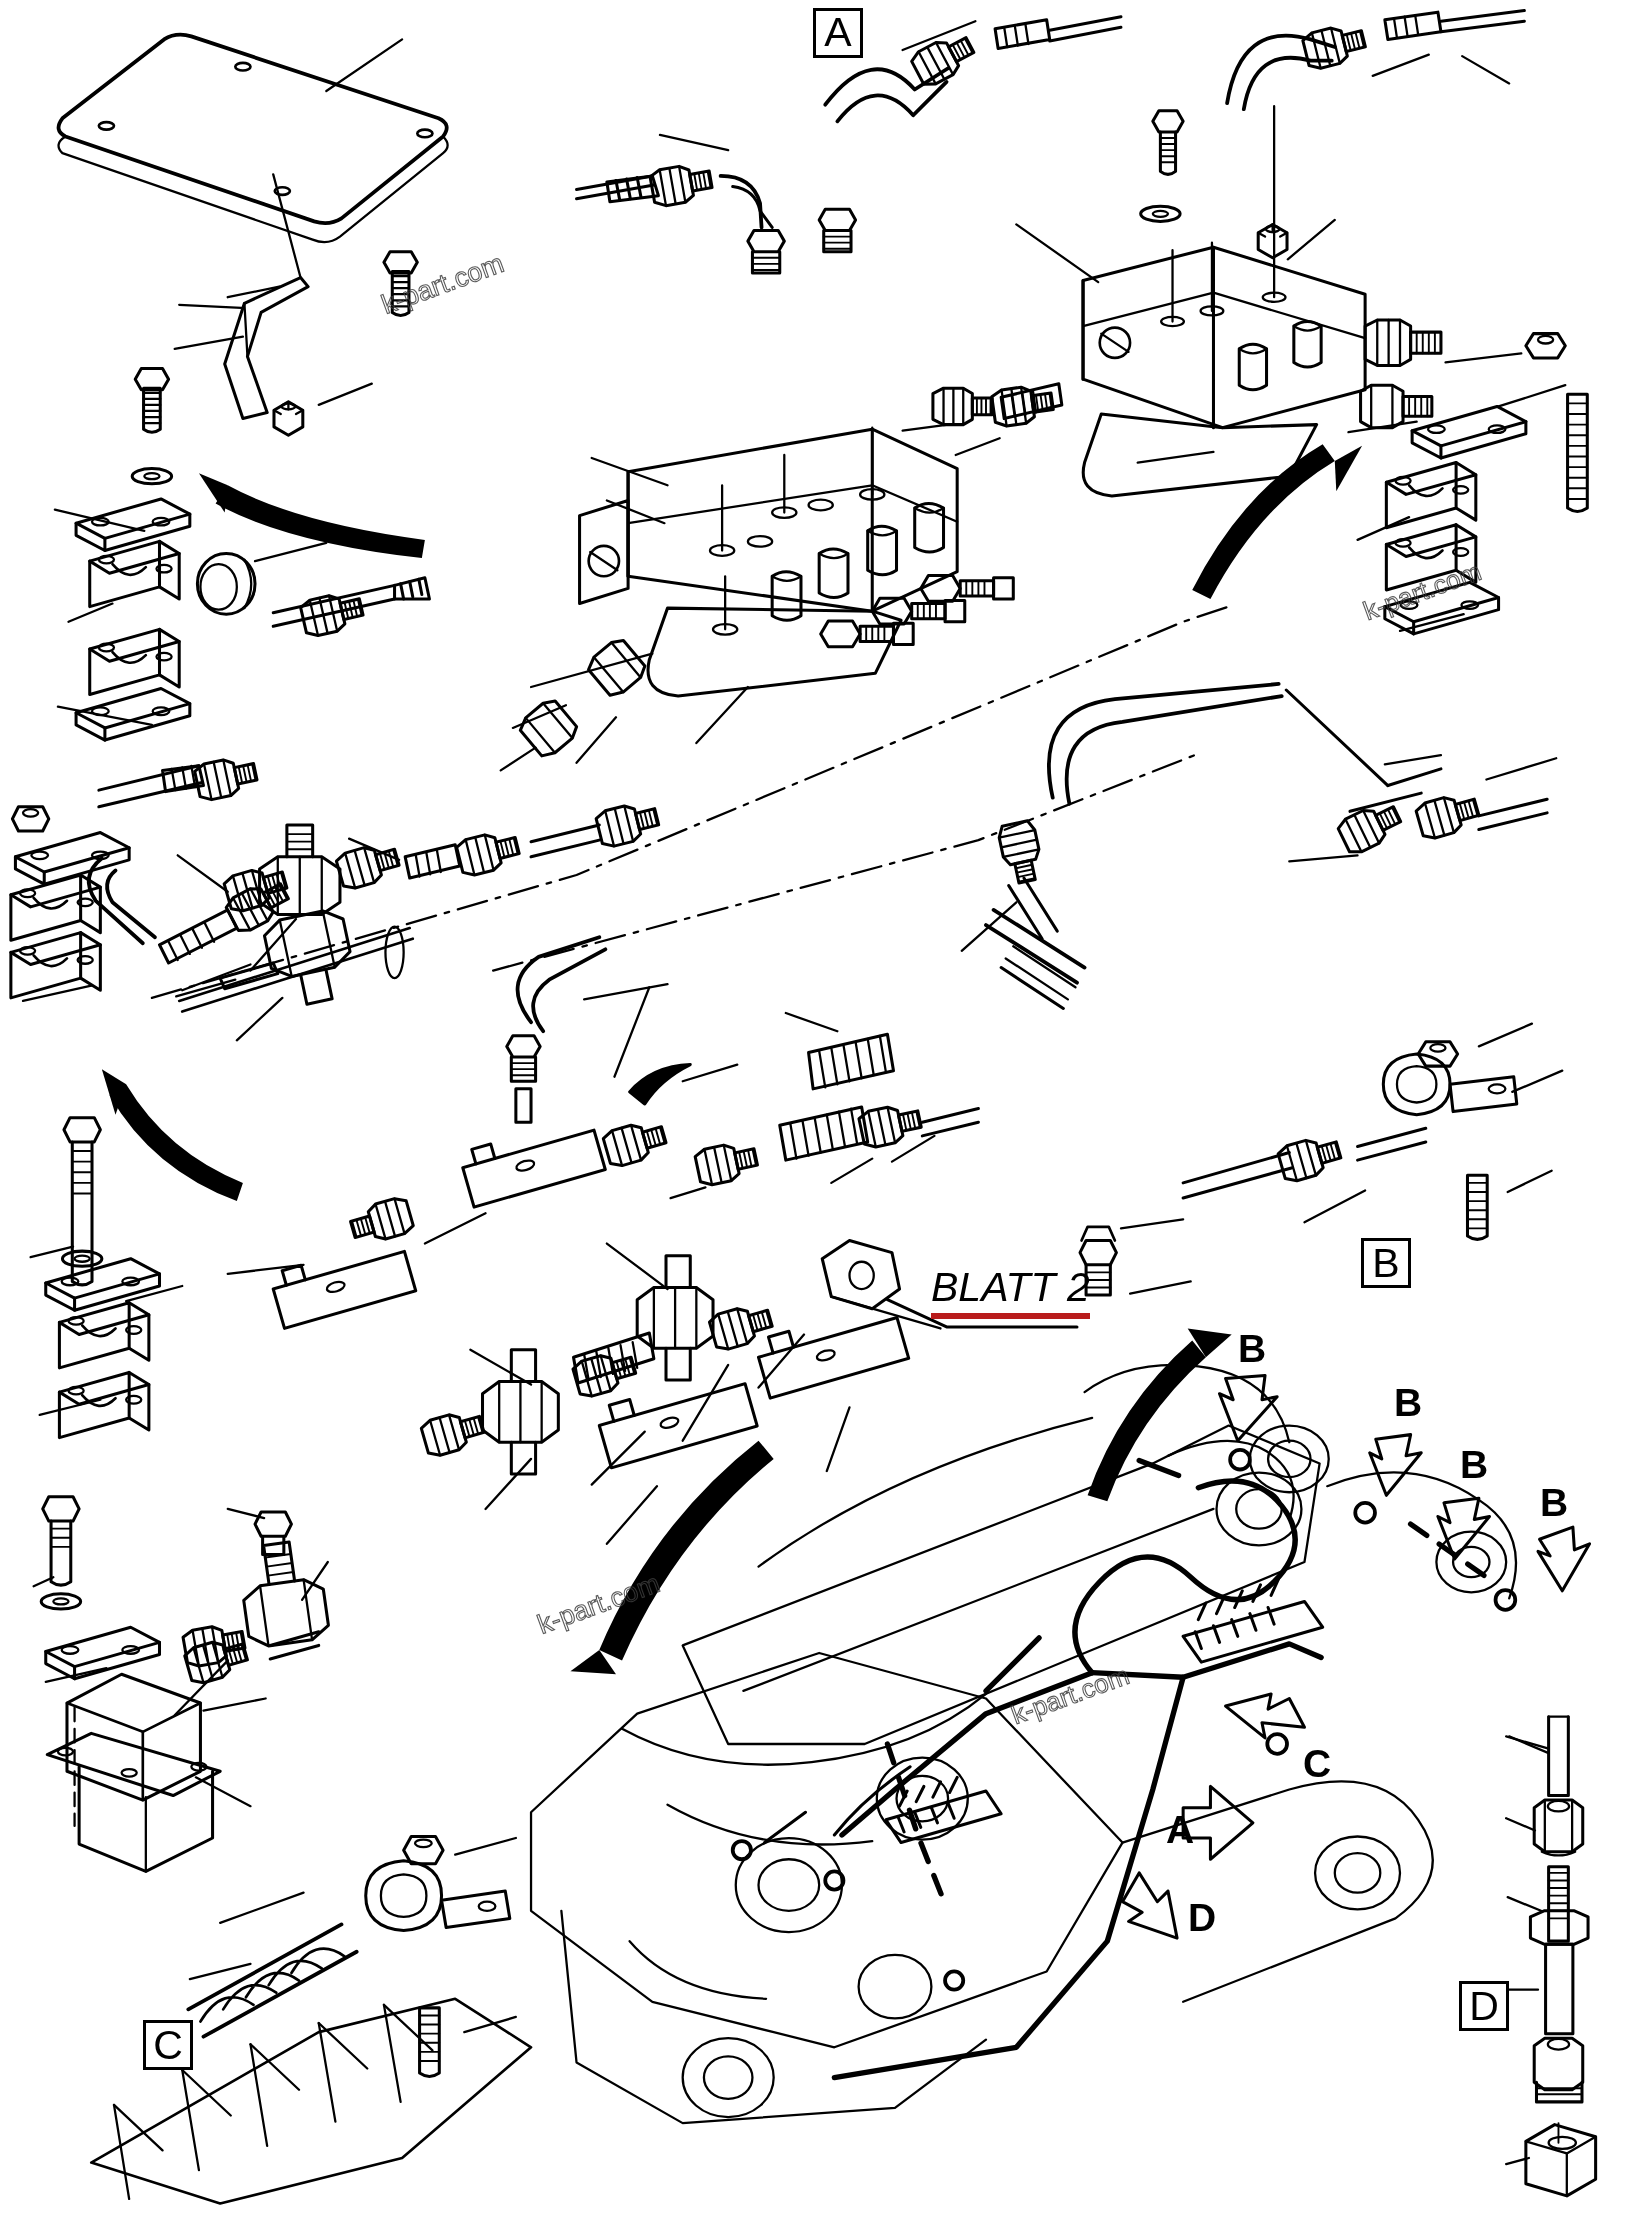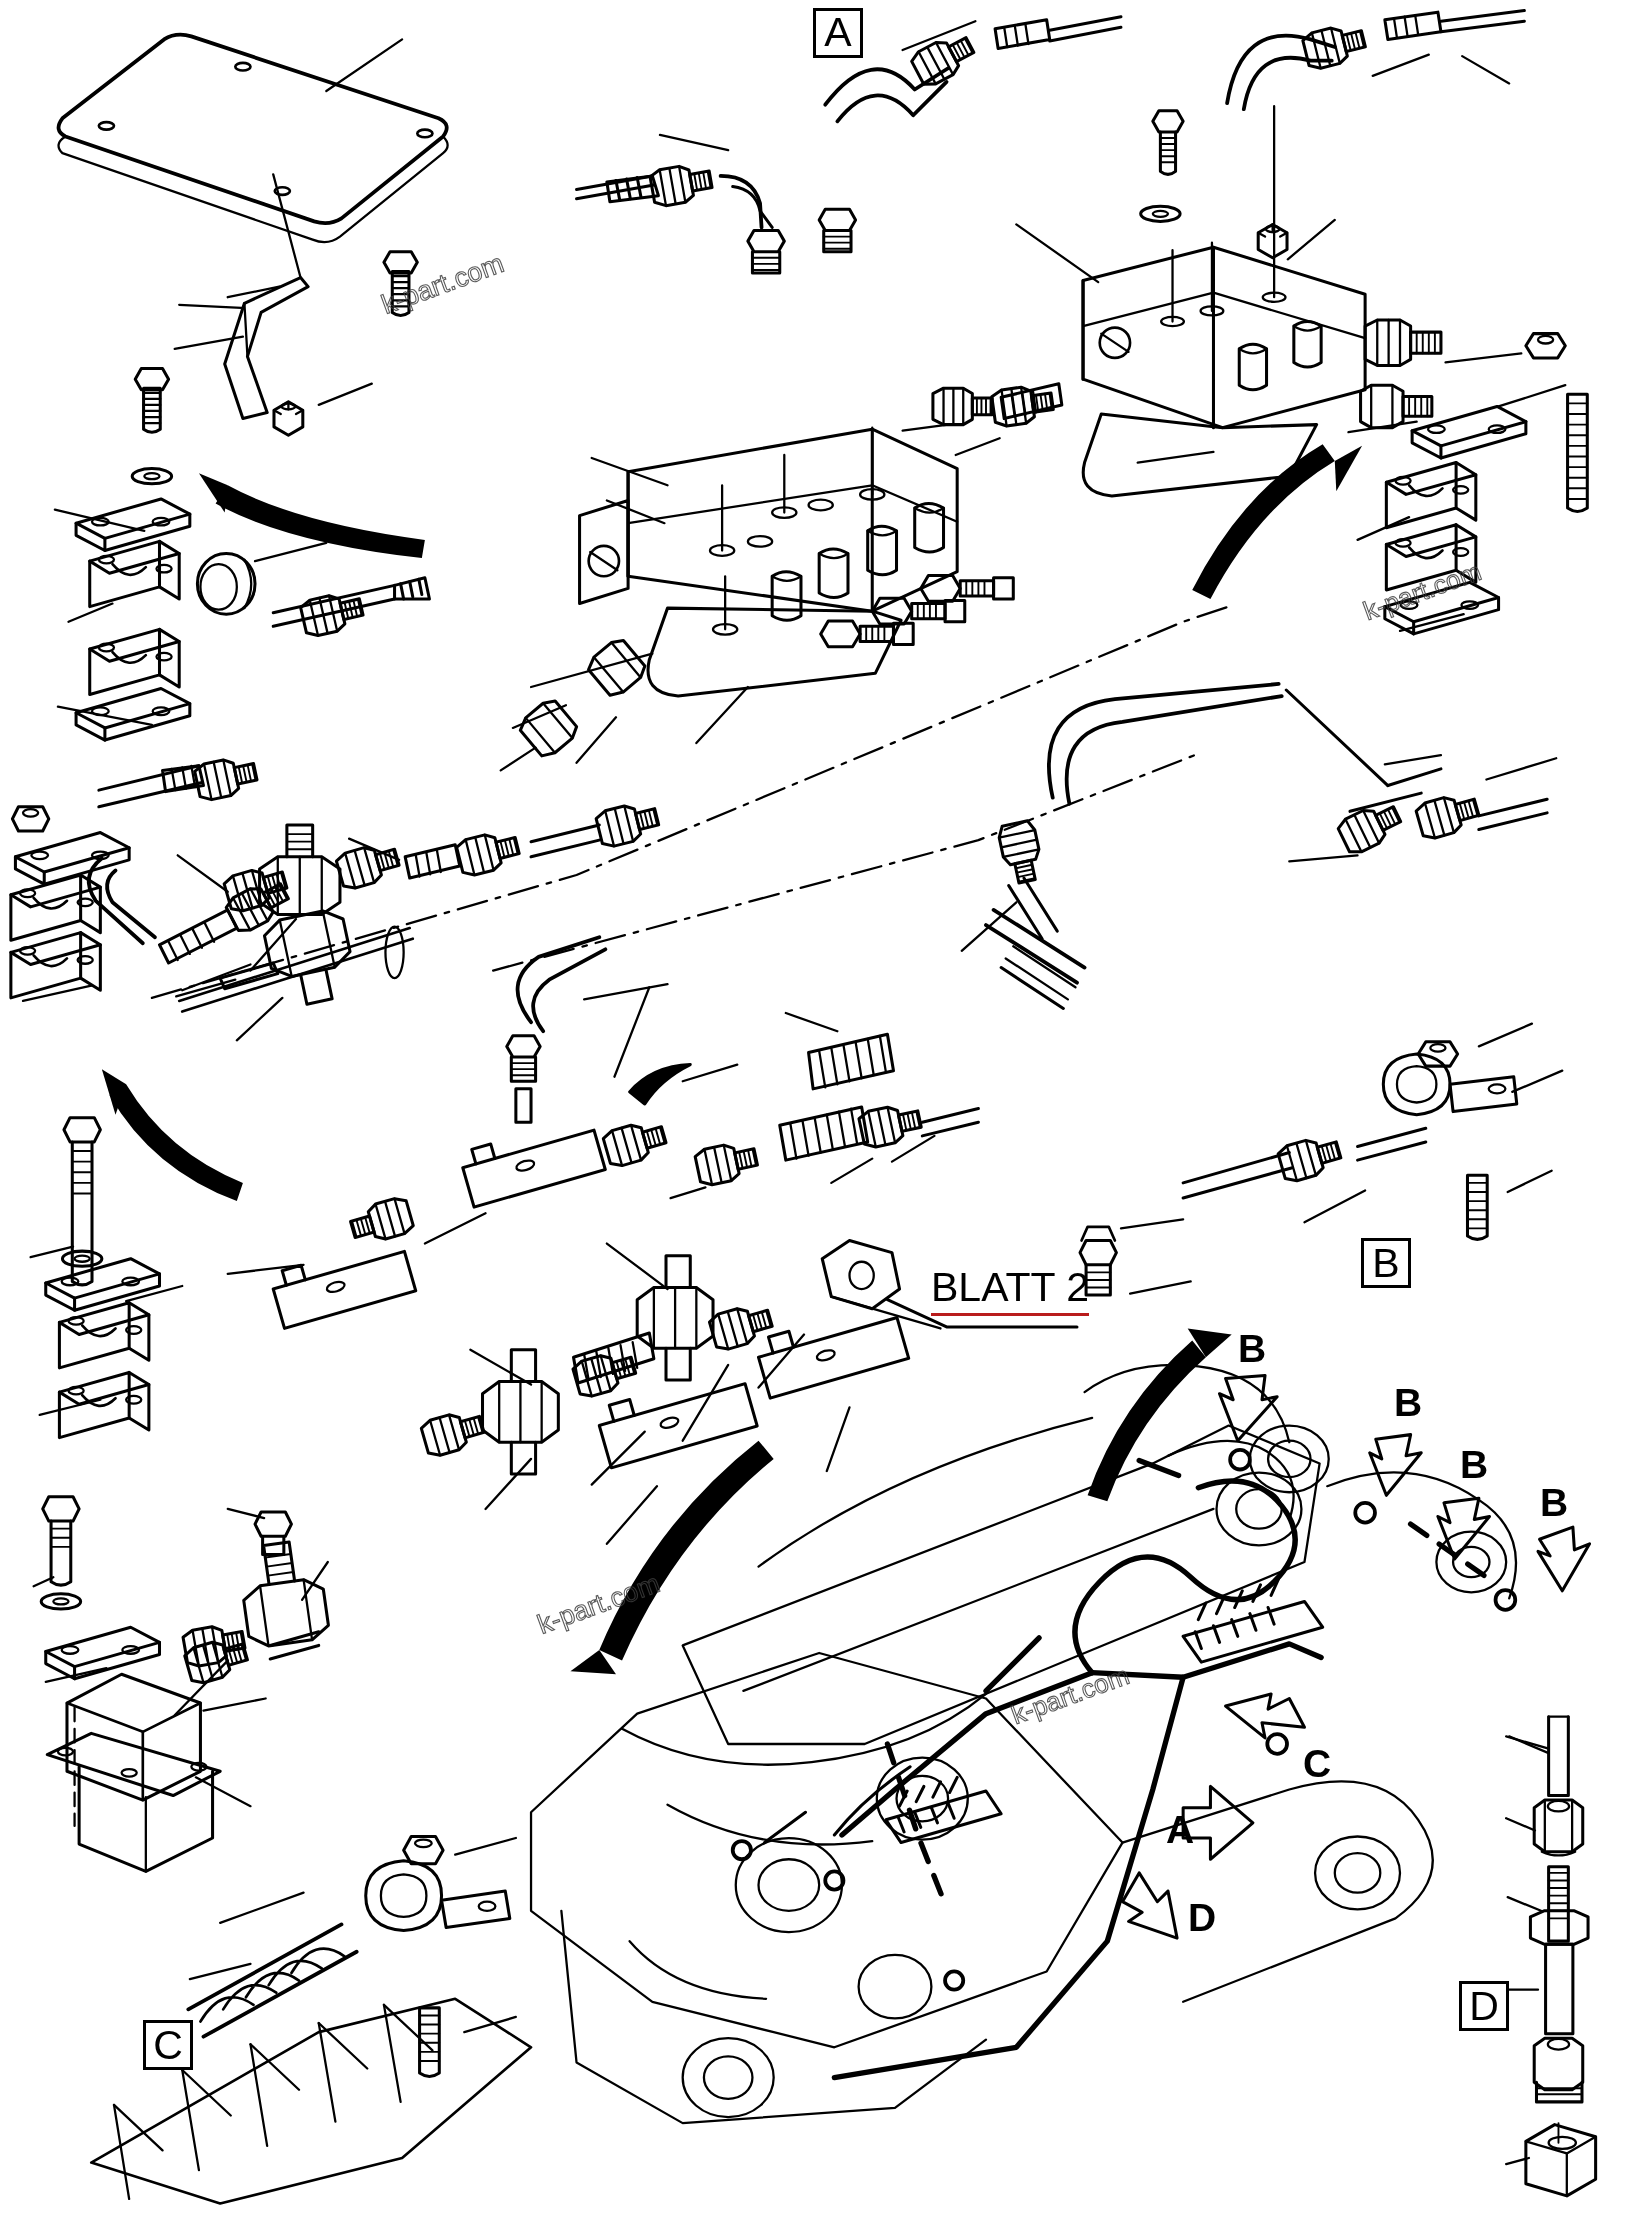--- a/index.html
+++ b/index.html
@@ -38,22 +38,23 @@
   }
 
   
   .sheet-ref{
     position:absolute;
     font-family:"Liberation Sans",sans-serif;
     font-weight:400;
     color:#000;
     line-height:1;
     white-space:nowrap;
-    border-bottom:3px solid #b91c1c;
+    border-bottom:6px solid #b91c1c;
     padding-bottom:4.6px;
+    font-style:italic;
   }
 
   
   .watermark{
     position:absolute;
     font-family:"Liberation Sans",sans-serif;
     color:transparent;
     -webkit-text-stroke:1.1px rgba(60,60,60,.85);
     font-weight:400;
     white-space:nowrap;

